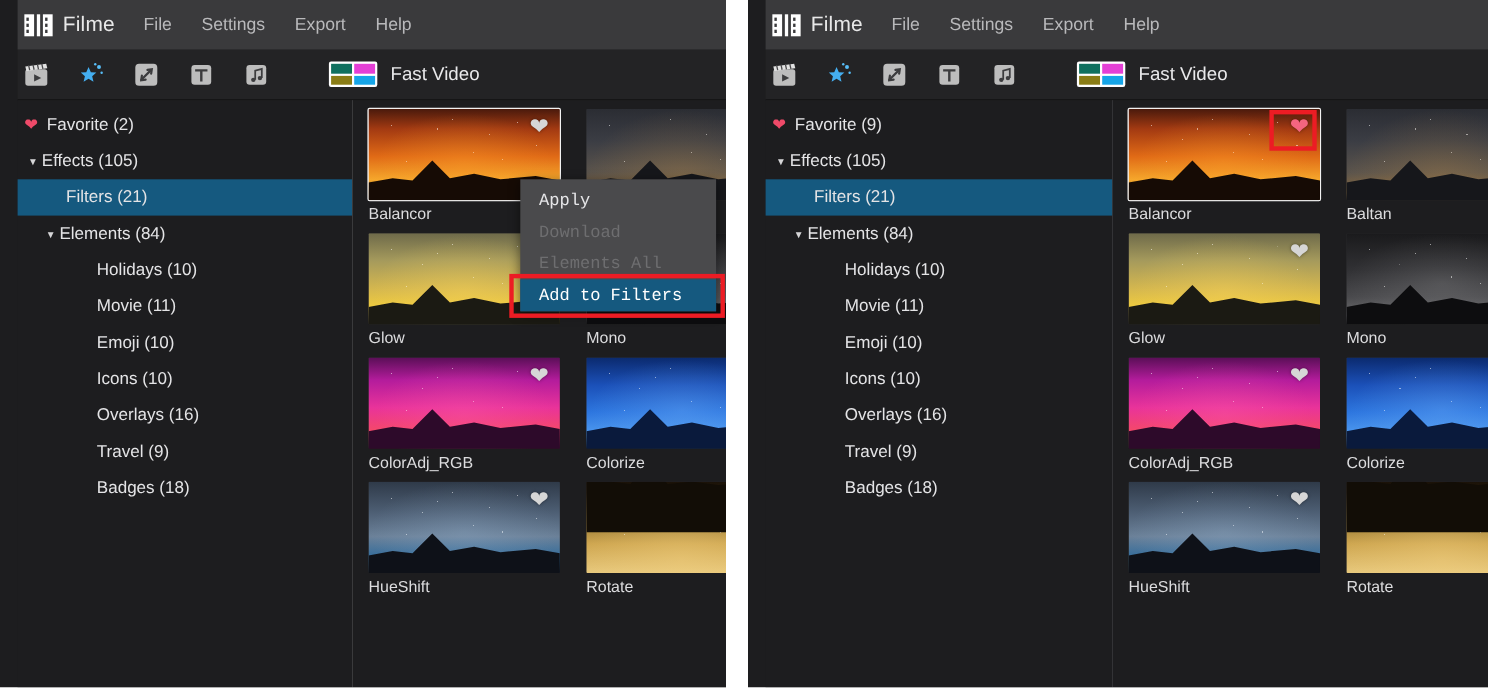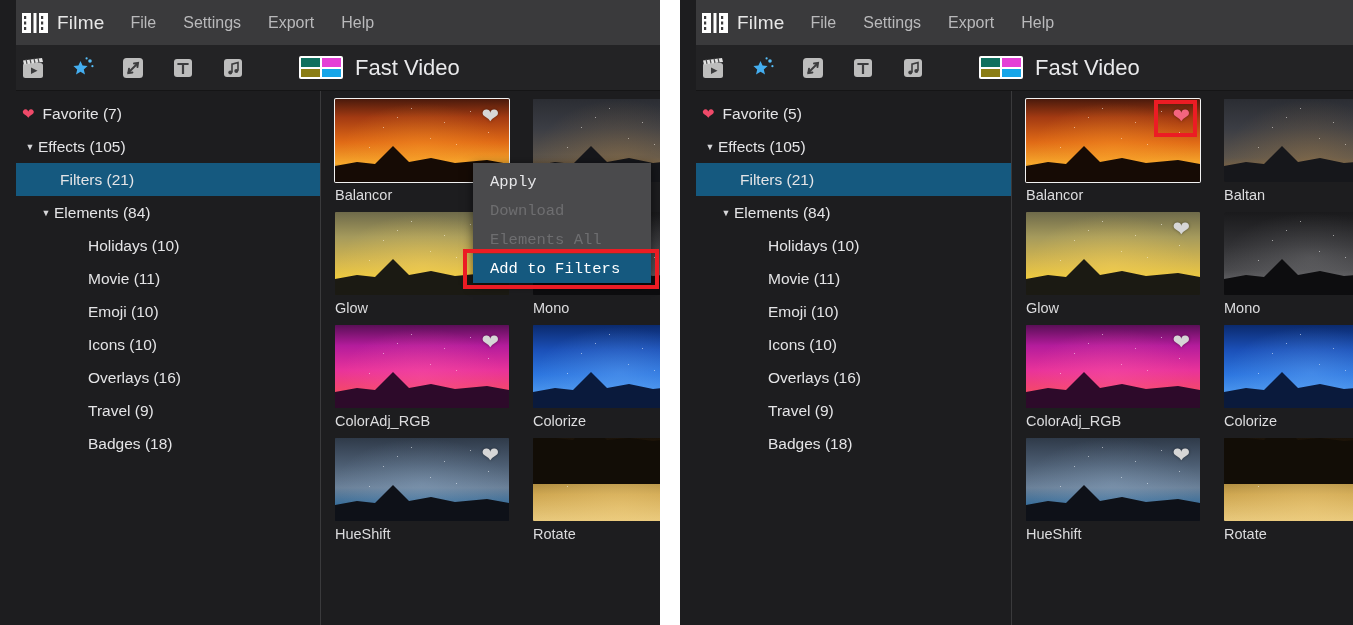--- a/index.html
+++ b/index.html
@@ -32,21 +32,21 @@
   .toolbar {
     height:46px; background:#232325; display:flex; align-items:center;
     padding-left:4px; gap:24px; border-bottom:1px solid #151516;
   }
   .tb-btn { width:26px; height:26px; display:flex; align-items:center; justify-content:center; cursor:default; }
   .fastvideo { display:flex; align-items:center; gap:12px; margin-left:29px; }
   .fv-icon { width:44px; height:23px; background:#ffffff; border-radius:2px; padding:2px;
              display:grid; grid-template-columns:1fr 1fr; grid-template-rows:1fr 1fr; gap:2px; }
   .fv-c1 { background:#10705f; } .fv-c2 { background:#e43fd6; }
   .fv-c3 { background:#8a7d16; } .fv-c4 { background:#16a5e8; }
-  .fv-label { color:#e9e9eb; font-size:22px; }
+  .fv-label { color:#e9e9eb; font-size:17px; }
 
   
   .body-split { display:flex; height:534px; }
   .sidebar { width:304px; background:#1d1d1f; padding-top:6px; flex:none; position:relative; }
   #panel-right .sidebar { width:315px; }
   .divider { width:1px; background:#3a3a3c; flex:none; }
   .content { flex:1; background:#1d1d1f; position:relative; padding:8px 0 0 14px; }
 
   
   .tree-row { height:33px; display:flex; align-items:center; position:relative; cursor:default; }
@@ -192,21 +192,21 @@
             <span class="fv-c4"></span>
         </span>
         <span class="fv-label">Fast Video</span>
       </div>
     </div>
 
     <div class="body-split">
       <div class="sidebar">
         <div class="tree-row lvl0">
           <span class="heart-small">❤</span>
-          <span class="tree-label">Favorite (7)</span>
+          <span class="tree-label">Favorite (2)</span>
         </div>
         <div class="tree-row lvl0">
           <span class="tree-caret">▼</span>
           <span class="tree-label">Effects (105)</span>
         </div>
         <div class="tree-row lvl2 selected">
           <span class="tree-label">Filters (21)</span>
         </div>
         <div class="tree-row lvl1">
           <span class="tree-caret">▼</span>
@@ -436,21 +436,21 @@
             <span class="fv-c4"></span>
         </span>
         <span class="fv-label">Fast Video</span>
       </div>
     </div>
 
     <div class="body-split">
       <div class="sidebar">
         <div class="tree-row lvl0">
           <span class="heart-small">❤</span>
-          <span class="tree-label">Favorite (5)</span>
+          <span class="tree-label">Favorite (9)</span>
         </div>
         <div class="tree-row lvl0">
           <span class="tree-caret">▼</span>
           <span class="tree-label">Effects (105)</span>
         </div>
         <div class="tree-row lvl2 selected">
           <span class="tree-label">Filters (21)</span>
         </div>
         <div class="tree-row lvl1">
           <span class="tree-caret">▼</span>

